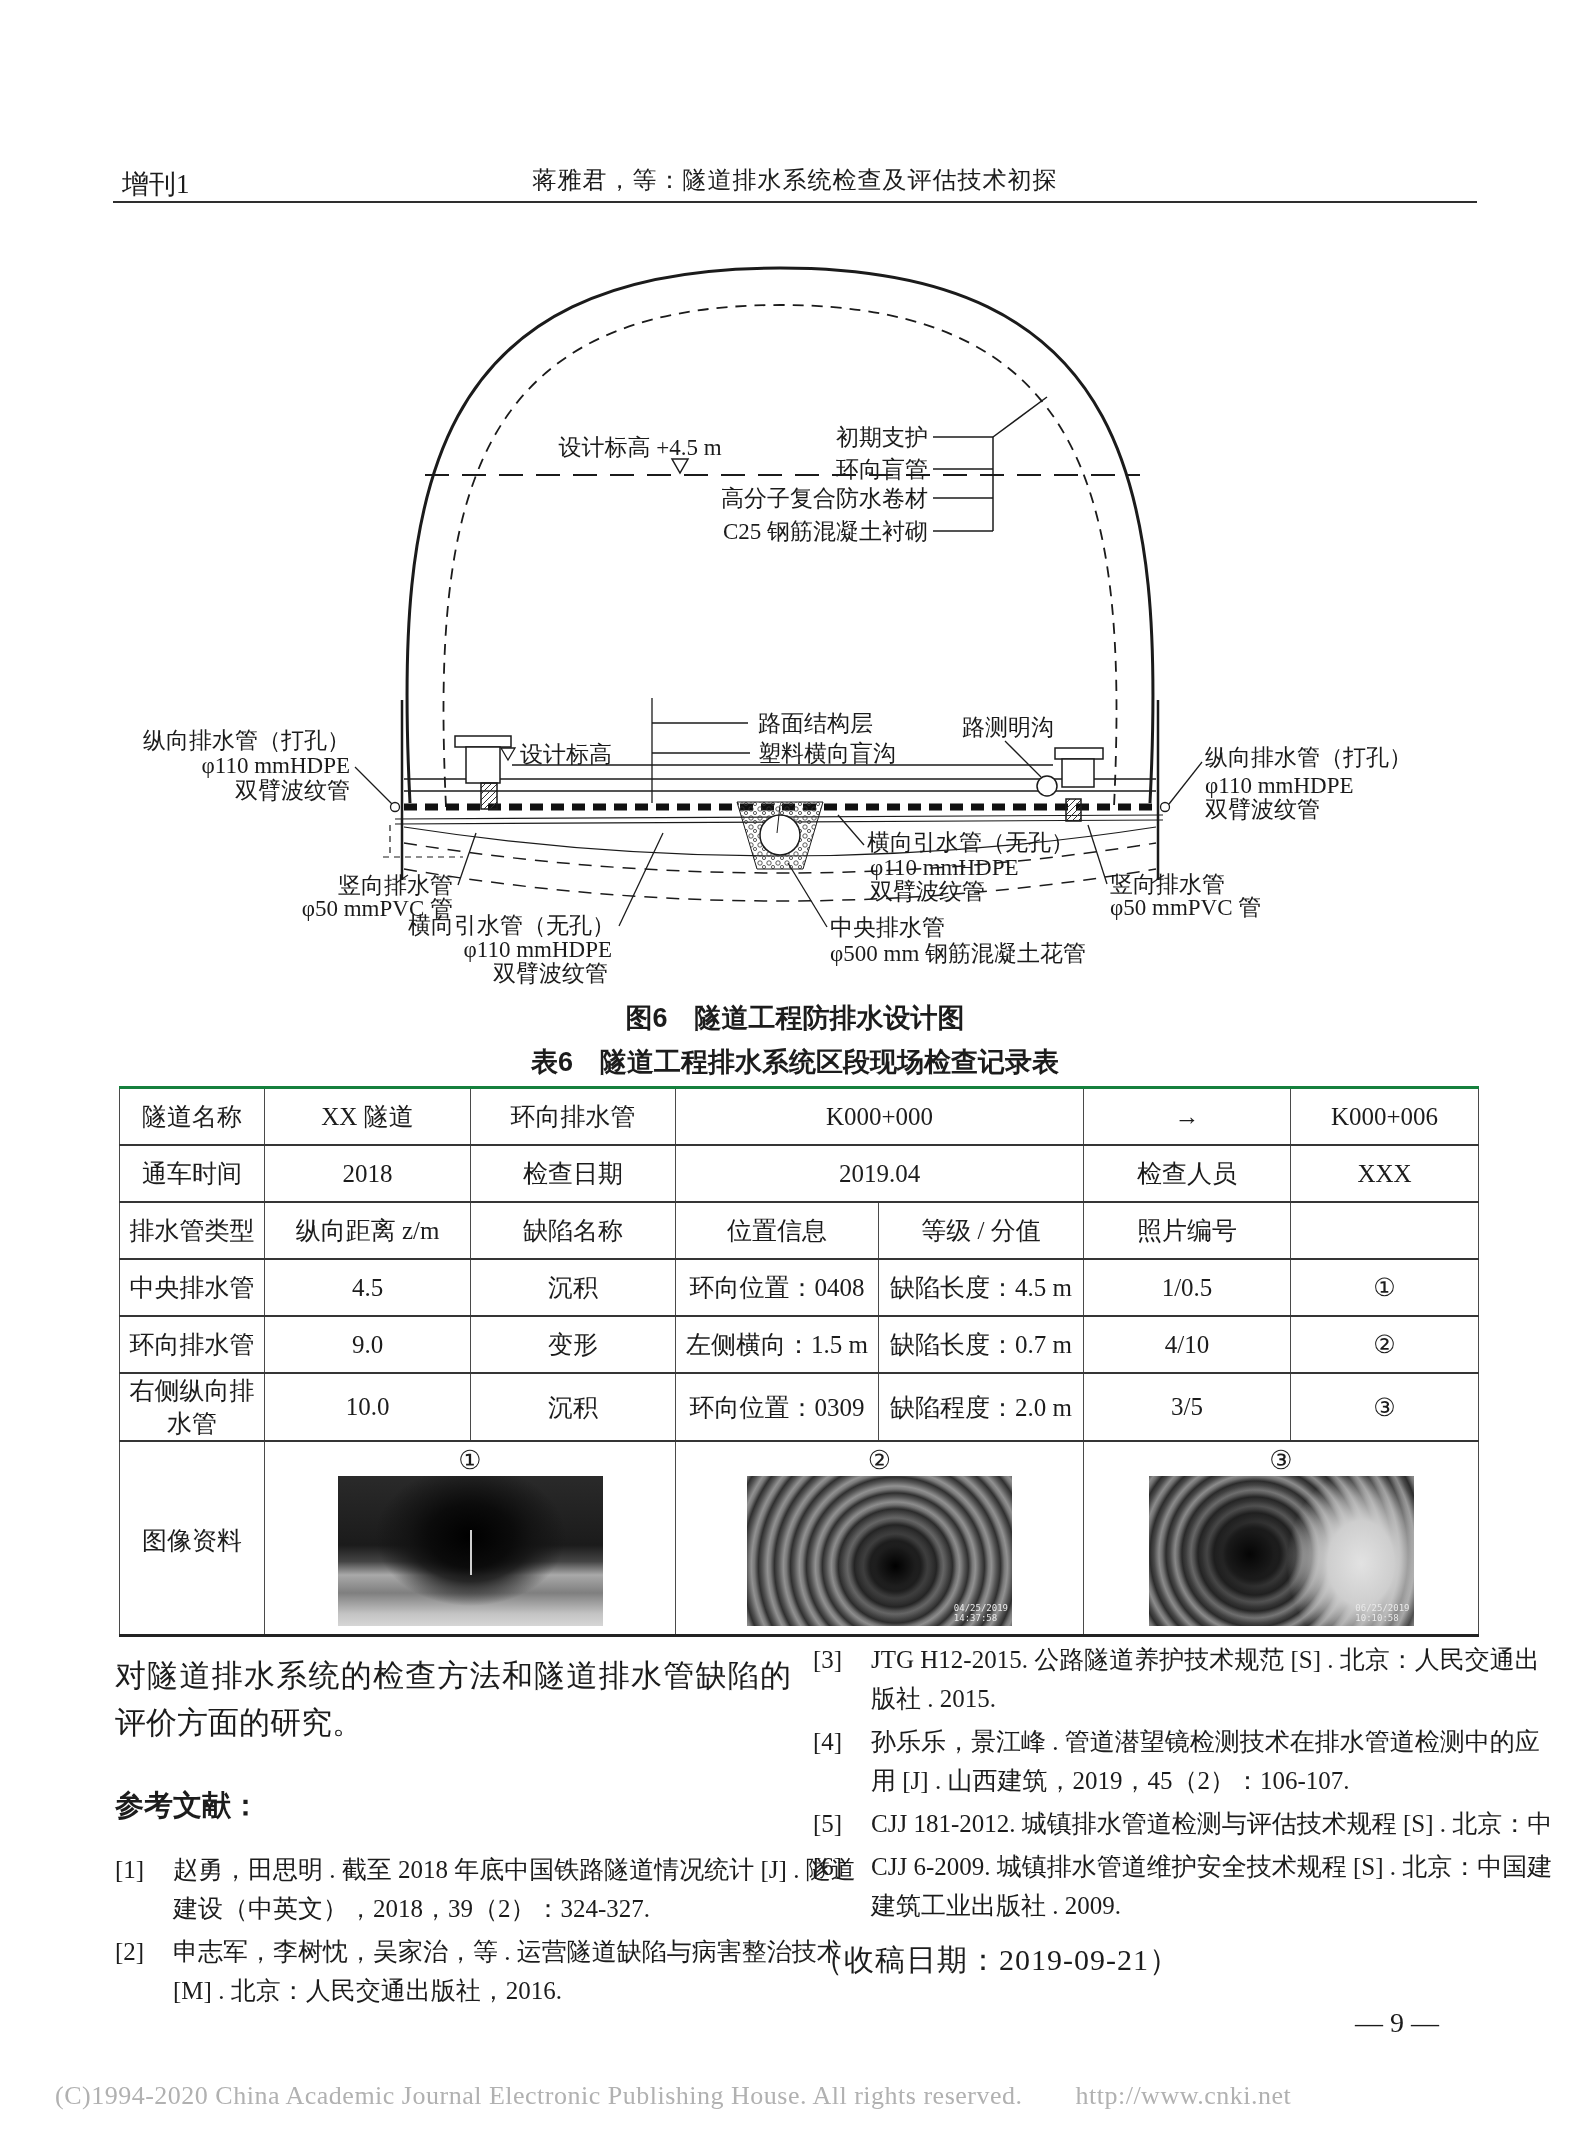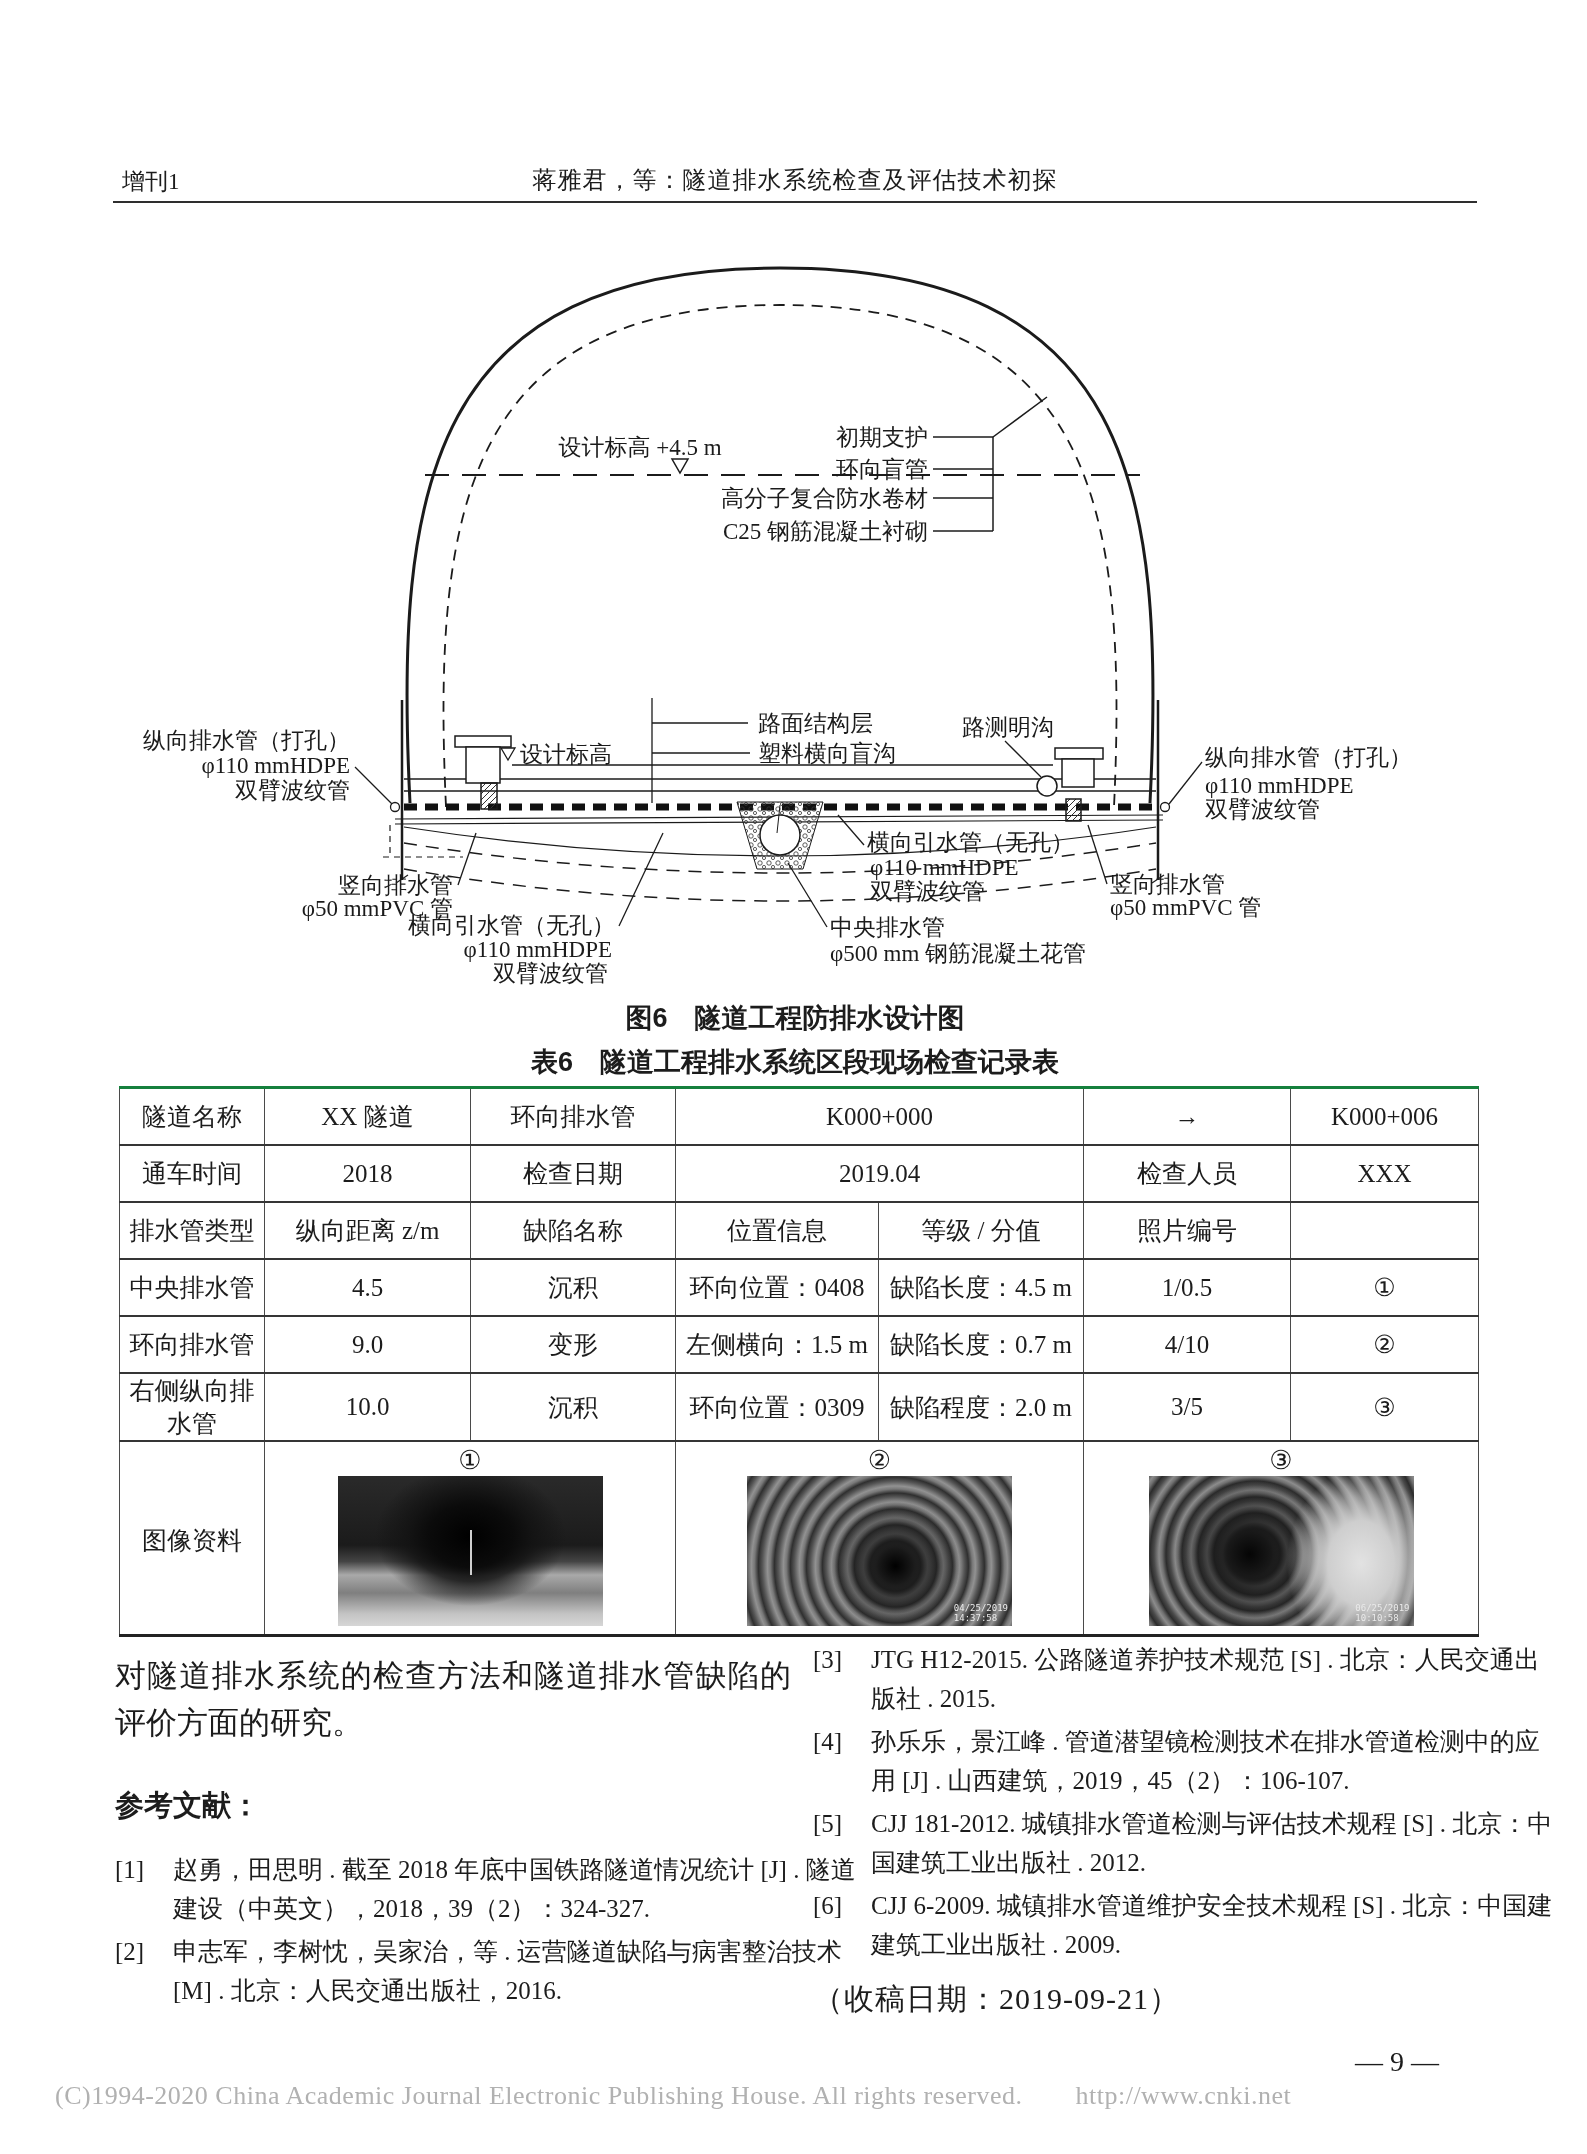--- a/index.html
+++ b/index.html
@@ -1,19 +1,19 @@
 <!DOCTYPE html>
 <html><head>
 <meta charset="utf-8">
 <style>
   html,body{margin:0;padding:0;background:#ffffff;}
   #page{position:relative;width:1587px;height:2154px;background:#fff;overflow:hidden;
         font-family:"Liberation Serif",serif;color:#1c1c1c;}
   
-  .hdr-issue{position:absolute;left:122px;top:166px;font-size:23px;}
+  .hdr-issue{position:absolute;left:122px;top:166px;font-size:27px;}
   .hdr-title{position:absolute;left:113px;top:164px;width:1364px;text-align:center;font-size:24px;letter-spacing:1px;}
   .hdr-rule{position:absolute;left:113px;top:201px;width:1364px;height:2px;background:#2e2e2e;}
   
   #diagram{position:absolute;left:100px;top:185px;width:1390px;height:825px;}
   #diagram text{font-family:"Liberation Serif",serif;font-size:23px;fill:#1b1b1b;}
   .fig-caption{position:absolute;left:113px;top:1000px;width:1364px;text-align:center;
                font-family:"Liberation Sans",sans-serif;font-weight:bold;font-size:27px;}
   .tbl-title{position:absolute;left:113px;top:1044px;width:1364px;text-align:center;
              font-family:"Liberation Sans",sans-serif;font-weight:bold;font-size:27px;}
   
@@ -304,21 +304,20 @@
       <span class="refline">版社 . 2015.</span>
     </div>
     <div class="ref">
       <span class="refnum">[4]</span>
       <span class="refline">孙乐乐，景江峰 . 管道潜望镜检测技术在排水管道检测中的应</span>
       <span class="refline">用 [J] . 山西建筑，2019，45（2）：106-107.</span>
     </div>
     <div class="ref">
       <span class="refnum">[5]</span>
       <span class="refline">CJJ 181-2012. 城镇排水管道检测与评估技术规程 [S] . 北京：中</span>
-      <span class="refline">国建筑工业出版社 . 2012.</span>
     </div>
     <div class="ref">
       <span class="refnum">[6]</span>
       <span class="refline">CJJ 6-2009. 城镇排水管道维护安全技术规程 [S] . 北京：中国建</span>
       <span class="refline">建筑工业出版社 . 2009.</span>
     </div>
     <div class="received">（收稿日期：2019-09-21）</div>
     <div class="pagenum">— 9 —</div>
   </div>
 

